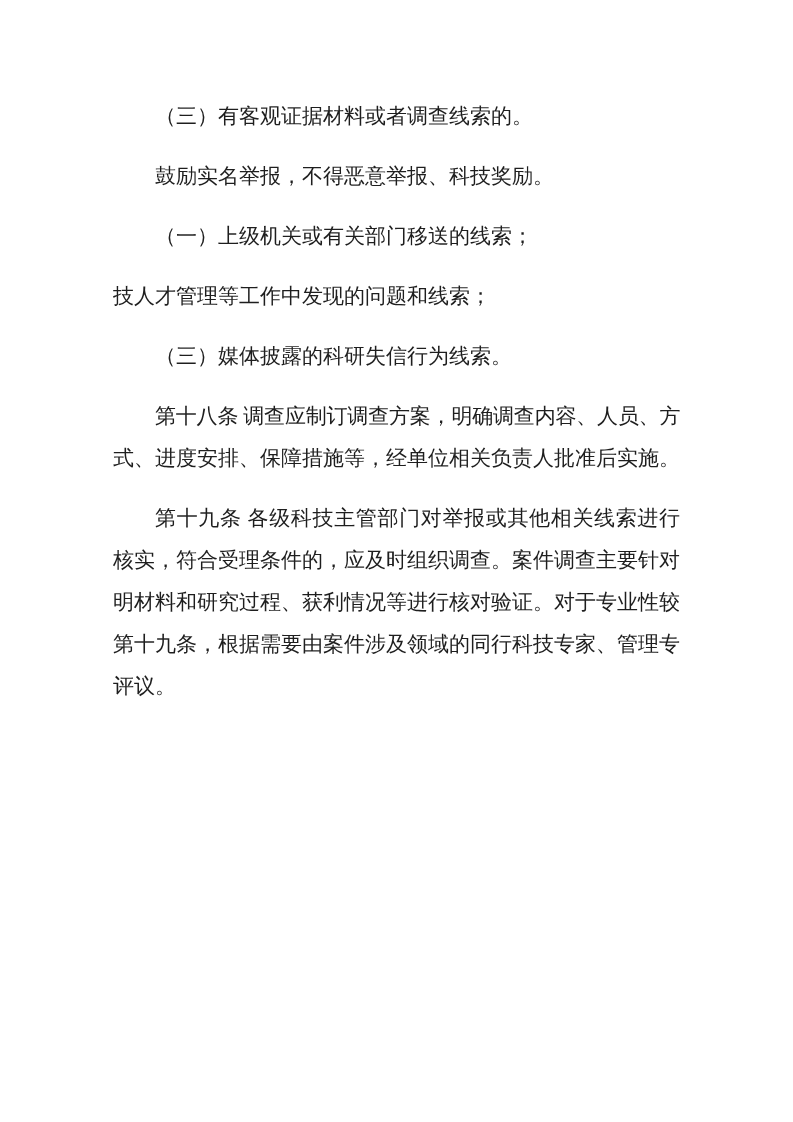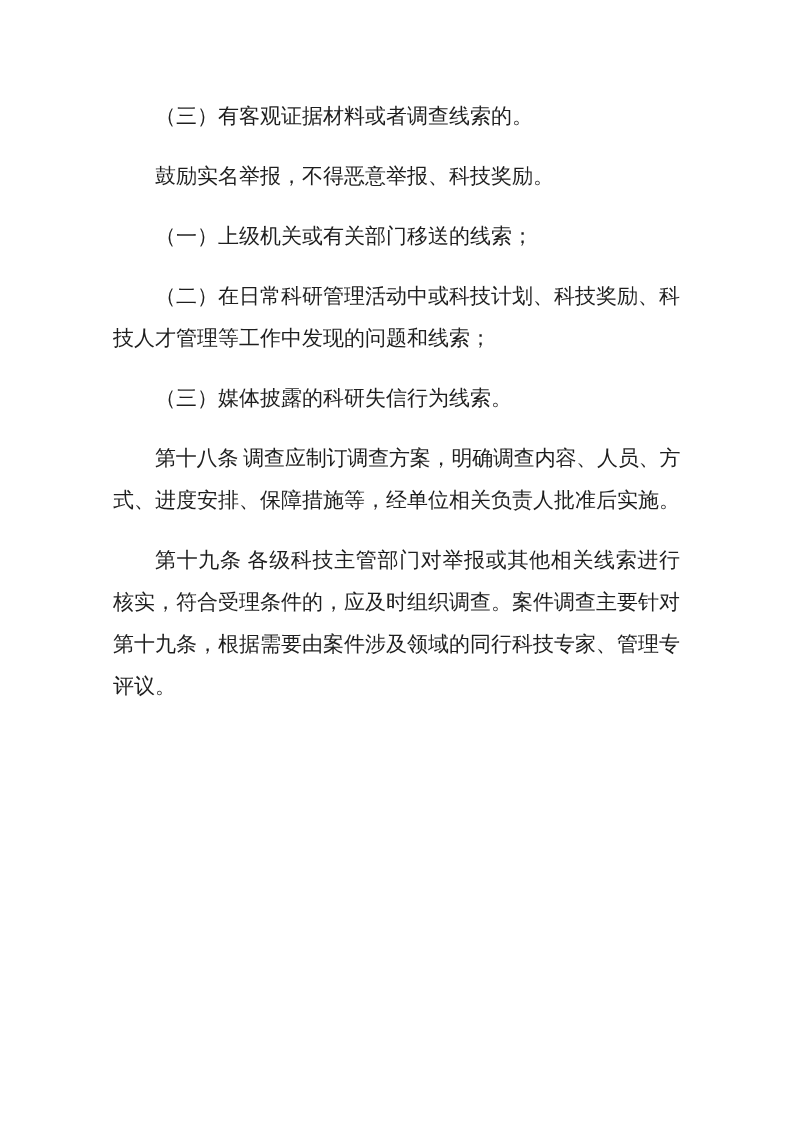--- a/index.html
+++ b/index.html
@@ -54,34 +54,34 @@
   <p class="para">
     <span class="line first last">鼓励实名举报，不得恶意举报、科技奖励。</span>
   </p>
 
 
   <p class="para">
     <span class="line first last">（一）上级机关或有关部门移送的线索；</span>
   </p>
 
   <p class="para">
-    <span class="line first">（二）在日常科研管理活动中或科技计划、科技奖励、科</span>
     <span class="line last">技人才管理等工作中发现的问题和线索；</span>
   </p>
 
   <p class="para">
     <span class="line first last">（三）媒体披露的科研失信行为线索。</span>
   </p>
 
   <p class="para">
     <span class="line first tight">第十八条 调查应制订调查方案，明确调查内容、人员、方</span>
     <span class="line last">式、进度安排、保障措施等，经单位相关负责人批准后实施。</span>
   </p>
 
   <p class="para">
     <span class="line first">第十九条 各级科技主管部门对举报或其他相关线索进行</span>
     <span class="line">核实，符合受理条件的，应及时组织调查。案件调查主要针对</span>
+    <span class="line">明材料和研究过程、获利情况等进行核对验证。对于专业性较</span>
     <span class="line">第十九条，根据需要由案件涉及领域的同行科技专家、管理专</span>
     <span class="line last">评议。</span>
   </p>
 
 
 </div>
 
 </body></html>

